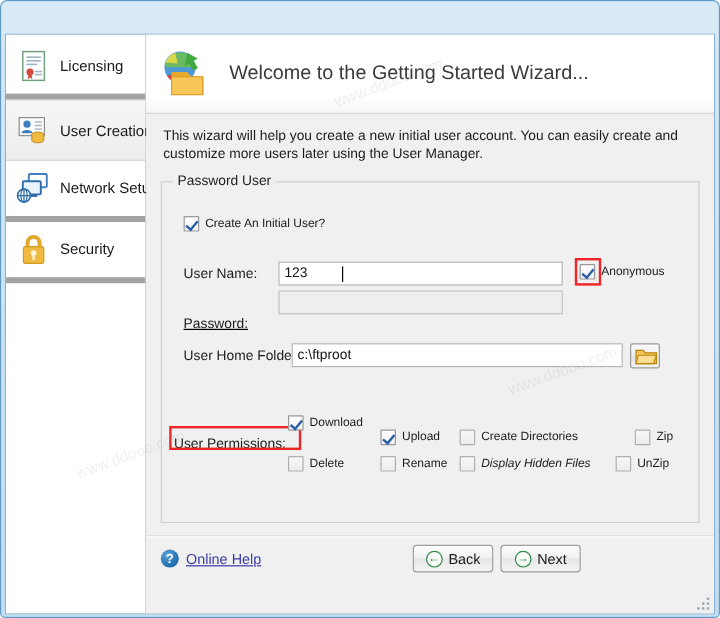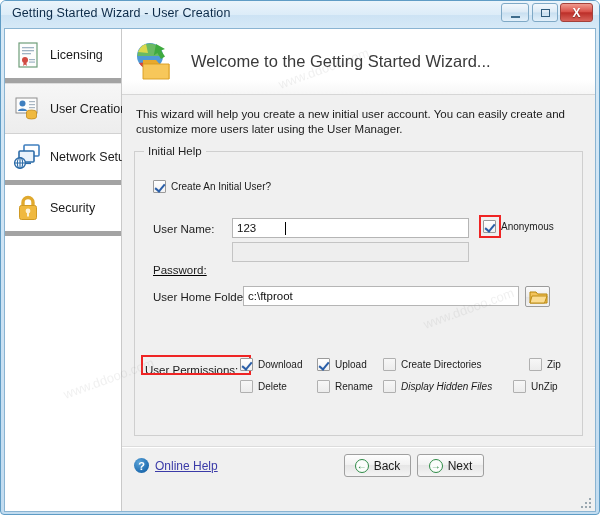--- a/index.html
+++ b/index.html
@@ -281,37 +281,20 @@
     pointer-events: none;
     user-select: none;
     font-family: "Liberation Sans", sans-serif;
   }
 </style>
 </head>
 <body>
 
 <div id="window">
 
-  <div id="titlebar">
-    <div id="title-text">Getting Started Wizard - User Creation</div>
-
-    <div class="winbtn" id="btn-min">
-      <span class="glyph">
-          <span class="min-bar"></span>
-        </span>
-    </div>
-    <div class="winbtn" id="btn-max">
-      <span class="glyph">
-          <span class="max-box"></span>
-        </span>
-    </div>
-    <div class="winbtn" id="btn-close">
-      <span class="glyph">X</span>
-    </div>
-  </div>
 
   <div id="client">
 
     <div id="sidebar">
 
       <div class="side-item">
         <div class="side-icon">
           <svg width="30" height="30" viewBox="0 0 30 30">
             <rect x="6" y="3" width="18" height="24" fill="#fdfdfd" stroke="#6f9e7a" stroke-width="1.2"></rect>
             <rect x="9" y="7" width="12" height="1.3" fill="#9fb4c4"></rect>
@@ -384,21 +367,21 @@
             <path d="M13 22 h13 l3.5 4 h10 v15 H13 z" fill="#e8a92c"></path>
             <path d="M13 26 h26 v15 H13 z" fill="#f7c75a" stroke="#d79b1e" stroke-width=".9"></path>
           </svg>
         </div>
         <div id="banner-title">Welcome to the Getting Started Wizard...</div>
       </div>
 
       <div id="intro">This wizard will help you create a new initial user account.  You can easily create and customize more users later using the User Manager.</div>
 
       <div id="groupbox">
-        <div id="group-legend">Initial Help</div>
+        <div id="group-legend">Password User</div>
 
         <div class="row cb-wrap" style="left:18px; top:28px;">
           <span class="cb on"></span>
           <span class="cb-label">Create An Initial User?</span>
         </div>
 
         <div class="row" style="left:18px; top:71px;">
           <span class="field-label">User Name:</span>
         </div>
         <div class="textbox" style="position:absolute; left:97px; top:66px; width:237px;">
@@ -430,21 +413,21 @@
             <path d="M1 2 h6 l1.6 2 H18 v9 H1 z" fill="#f3c35c" stroke="#b8860b" stroke-width="1"></path>
             <path d="M3 6 h15 l-2.5 7 H1 z" fill="#fbdc91" stroke="#b8860b" stroke-width=".9"></path>
           </svg>
         </div>
 
         <div id="perm-label-wrap">
           <span id="perm-label">User Permissions:</span>
         </div>
         <div class="redbox" style="left:6px; top:203px; width:110px; height:20px;"></div>
 
-        <div class="row cb-wrap" style="left:105px; top:206px;">
+        <div class="row cb-wrap" style="left:105px; top:194px;">
           <span class="cb on"></span>
           <span class="cb-label">Download</span>
         </div>
         <div class="row cb-wrap" style="left:105px; top:228px;">
           <span class="cb off"></span>
           <span class="cb-label">Delete</span>
         </div>
 
         <div class="row cb-wrap" style="left:182px; top:206px;">
           <span class="cb on"></span>

